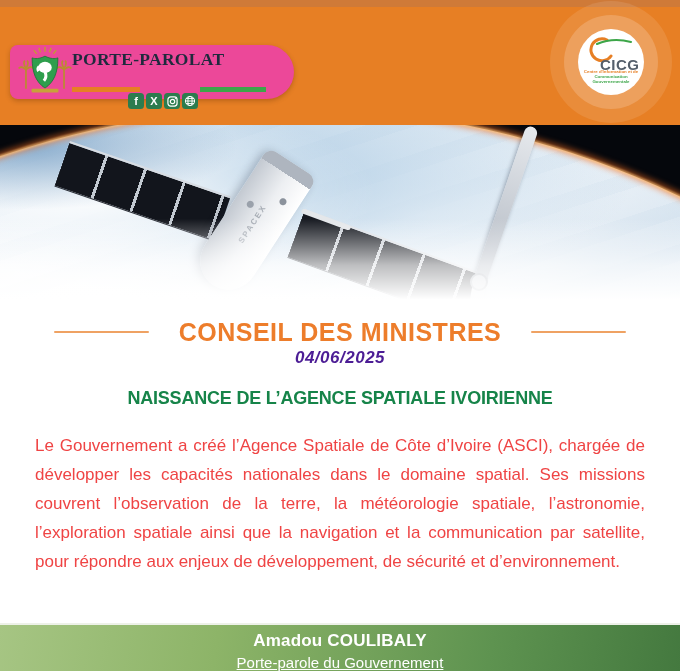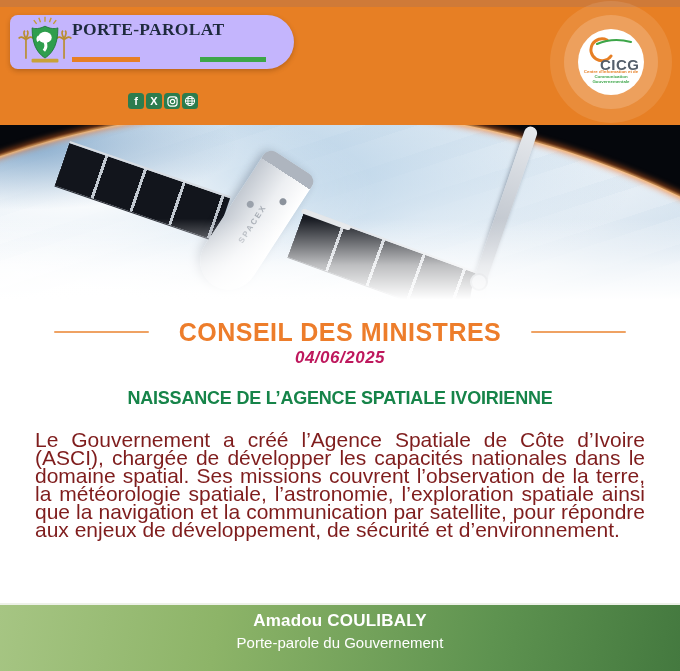--- a/index.html
+++ b/index.html
@@ -4,22 +4,22 @@
 <style>
   * { margin:0; padding:0; box-sizing:border-box; }
   body { font-family:"Liberation Sans", sans-serif; background:#444; }
   .poster { position:relative; width:680px; height:671px; background:#fff; overflow:hidden; }
 
   
   .header { position:absolute; top:0; left:0; width:680px; height:125px;
             background:#e77f24; overflow:hidden; }
   .top-strip { position:absolute; top:0; left:0; width:680px; height:7px; background:#cf7a38; }
 
-  .brand-pill { position:absolute; left:10px; top:15px; width:284px; height:54px;
-                background:#c4b5fd; border-radius:8px 28px 28px 8px;
+  .brand-pill { position:absolute; left:10px; top:45px; width:284px; height:54px;
+                background:#ec4899; border-radius:8px 28px 28px 8px;
                 box-shadow:0 2px 5px rgba(80,40,0,.30); }
   .coat { position:absolute; left:7px; top:0px; }
   .brand-text { position:absolute; left:62px; top:6px; width:200px;
                 font-family:"Liberation Serif", serif; font-weight:bold;
                 color:#1e2a3d; font-size:17.5px; line-height:16.5px; letter-spacing:.3px; white-space:nowrap; }
   .brand-underline { position:absolute; left:62px; top:42px; width:194px; height:4.5px;
                      display:flex; justify-content:space-between; }
   .u-orange { width:68px; height:4.5px; background:#e77f24; }
   .u-green  { width:66px; height:4.5px; background:#3da649; }
 
@@ -93,32 +93,32 @@
   .arm-lower { left:430px; top:194px; width:85px; height:13px; transform:rotate(99deg); }
   .joint { width:18px; height:18px; border-radius:50%; background:#ced3da; border:2px solid #969da7; }
   .joint1 { left:470px; top:148px; }
 
   
   .content { position:absolute; top:305px; left:0; width:680px; }
   .title-row { display:flex; align-items:center; justify-content:center; gap:30px; margin-top:13px; }
   .tline { width:95px; height:2px; background:#efa263; border-radius:1px; }
   .title { font-size:25px; font-weight:800; color:#ed7d2b; letter-spacing:.5px; line-height:28px; }
   .date { text-align:center; font-size:17px; font-weight:bold; font-style:italic;
-          color:#be185d; margin-top:2px; letter-spacing:.5px; }
+          color:#4c1d95; margin-top:2px; letter-spacing:.5px; }
   .headline { text-align:center; font-size:18px; font-weight:800; color:#168449;
               margin-top:20px; letter-spacing:-0.2px; }
-  .bodytext { margin:22px 35px 0 35px; font-size:21px; line-height:18px;
-              color:#7f1d1d; text-align:justify; }
-
-  
-  .footer { position:absolute; bottom:0; left:0; width:680px; height:68px;
+  .bodytext { margin:22px 35px 0 35px; font-size:17px; line-height:29px;
+              color:#ef4444; text-align:justify; }
+
+  
+  .footer { position:absolute; bottom:0; left:0; width:680px; height:48px;
             background:linear-gradient(100deg,#a6c583 0%,#8db468 32%,#5e9350 72%,#44793f 100%);
             border-top:2px solid #edf1e8; text-align:center; color:#fff; }
   .footer .name { margin-top:6px; font-size:17px; font-weight:bold; letter-spacing:.2px; }
-  .footer .role { margin-top:3px; font-size:15px; }
+  .footer .role { margin-top:3px; font-size:15px;text-decoration:underline; }
 </style>
 </head>
 <body>
 
 <div class="poster">
 
   <header class="header">
     <div class="top-strip"></div>
 
     <div class="brand-pill">

